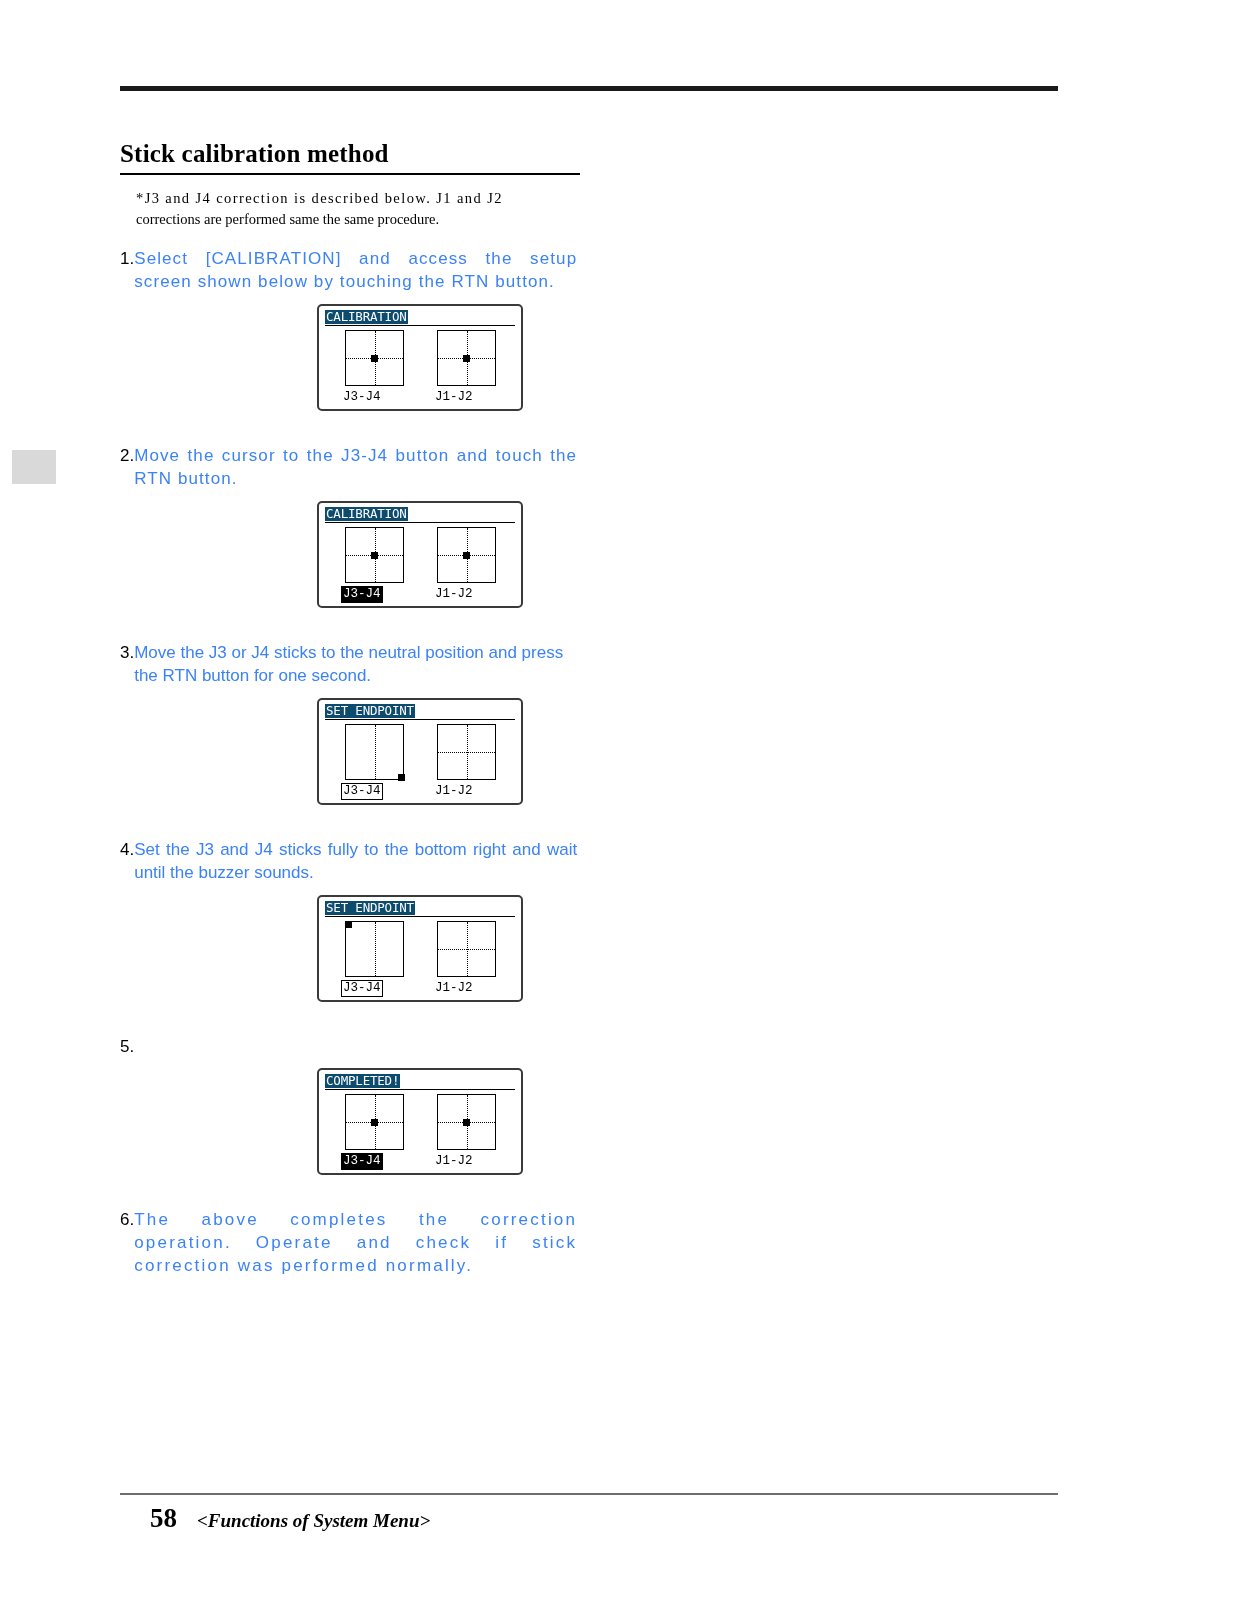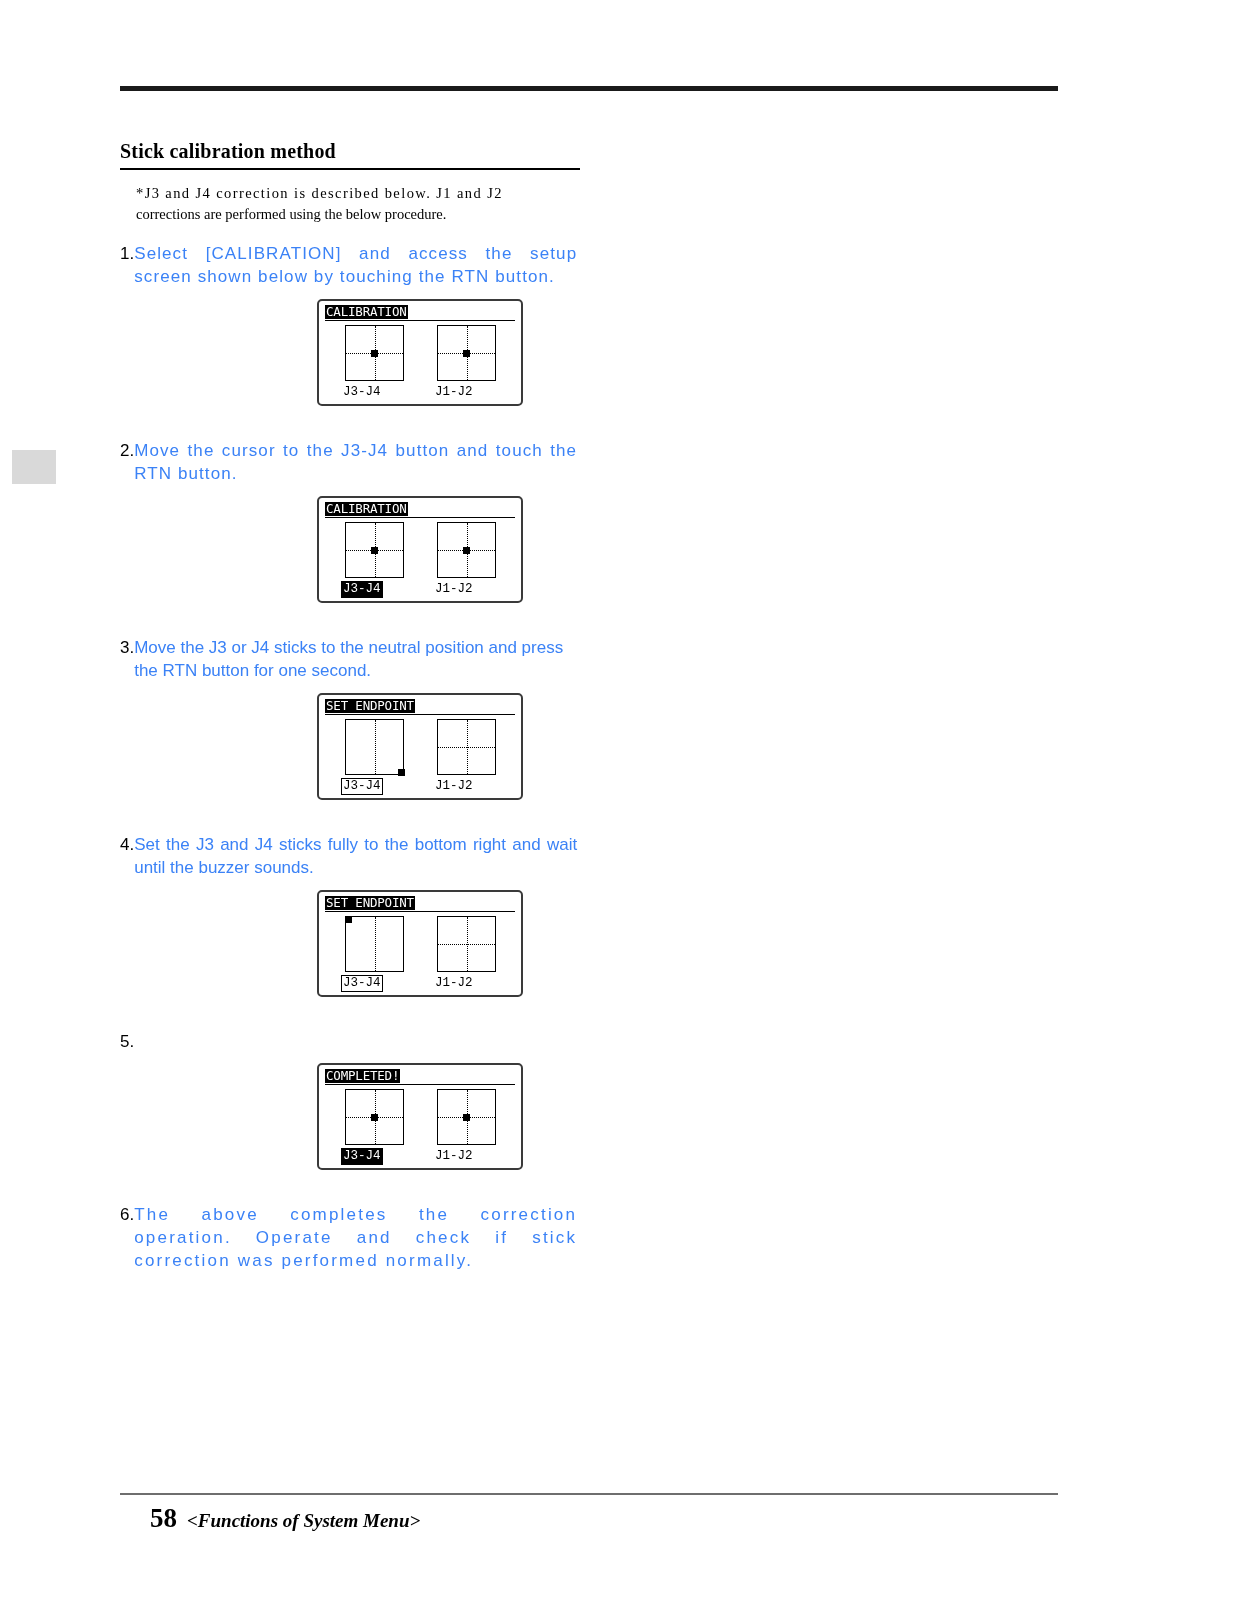--- a/index.html
+++ b/index.html
@@ -43,21 +43,21 @@
   .content {
     position: absolute;
     left: 120px;
     top: 140px;
     width: 600px;
   }
 
   h1.section-title {
     font-family: "Liberation Serif", serif;
     font-weight: bold;
-    font-size: 20px;
+    font-size: 25px;
     margin: 0;
     padding: 0 0 5px 0;
     color: #000;
     letter-spacing: .2px;
   }
   .title-rule {
     width: 460px;
     height: 2px;
     background: #000;
     margin-bottom: 13px;
@@ -112,21 +112,21 @@
     box-sizing: border-box;
   }
   .lcd-title {
     position: absolute;
     left: 6px;
     top: 4px;
     font-family: "DejaVu Sans Mono", monospace;
     font-size: 12.5px;
     letter-spacing: -0.2px;
     color: #000;
-    background: #000000;
+    background: #0c4a6e;
     color: #fff;
     padding: 0 1px;
     line-height: 14px;
     white-space: pre;
   }
   .lcd-title-rule {
     position: absolute;
     left: 6px;
     right: 6px;
     top: 19px;
@@ -205,21 +205,21 @@
     left: 150px;
     top: 1503px;
     font-family: "Liberation Serif", serif;
     color: #000;
     display: flex;
     align-items: baseline;
   }
   .page-num {
     font-size: 27px;
     font-weight: bold;
-    margin-right: 10px;
+    margin-right: 20px;
   }
   .footer-text {
     font-size: 19px;
     font-weight: bold;
     font-style: italic;
   }
 </style>
 </head>
 <body>
 
@@ -228,21 +228,21 @@
   <div class="top-rule"></div>
   <div class="side-tab"></div>
 
   <div class="content">
 
     <h1 class="section-title">Stick calibration method</h1>
     <div class="title-rule"></div>
 
     <p class="note">
       <span class="sp">*J3 and J4 correction is described below. J1 and J2</span><br>
-      <span>corrections are performed using the below procedure.</span>
+      <span>corrections are performed same the same procedure.</span>
     </p>
 
     <div class="step">
       <div class="step-num">1.</div>
       <div class="step-text justify wide">Select [CALIBRATION] and access the setup screen shown below by touching the RTN button.</div>
     </div>
     <div class="lcd-wrap">
       <div class="lcd">
         <div class="lcd-title">CALIBRATION</div>
         <div class="lcd-title-rule"></div>

